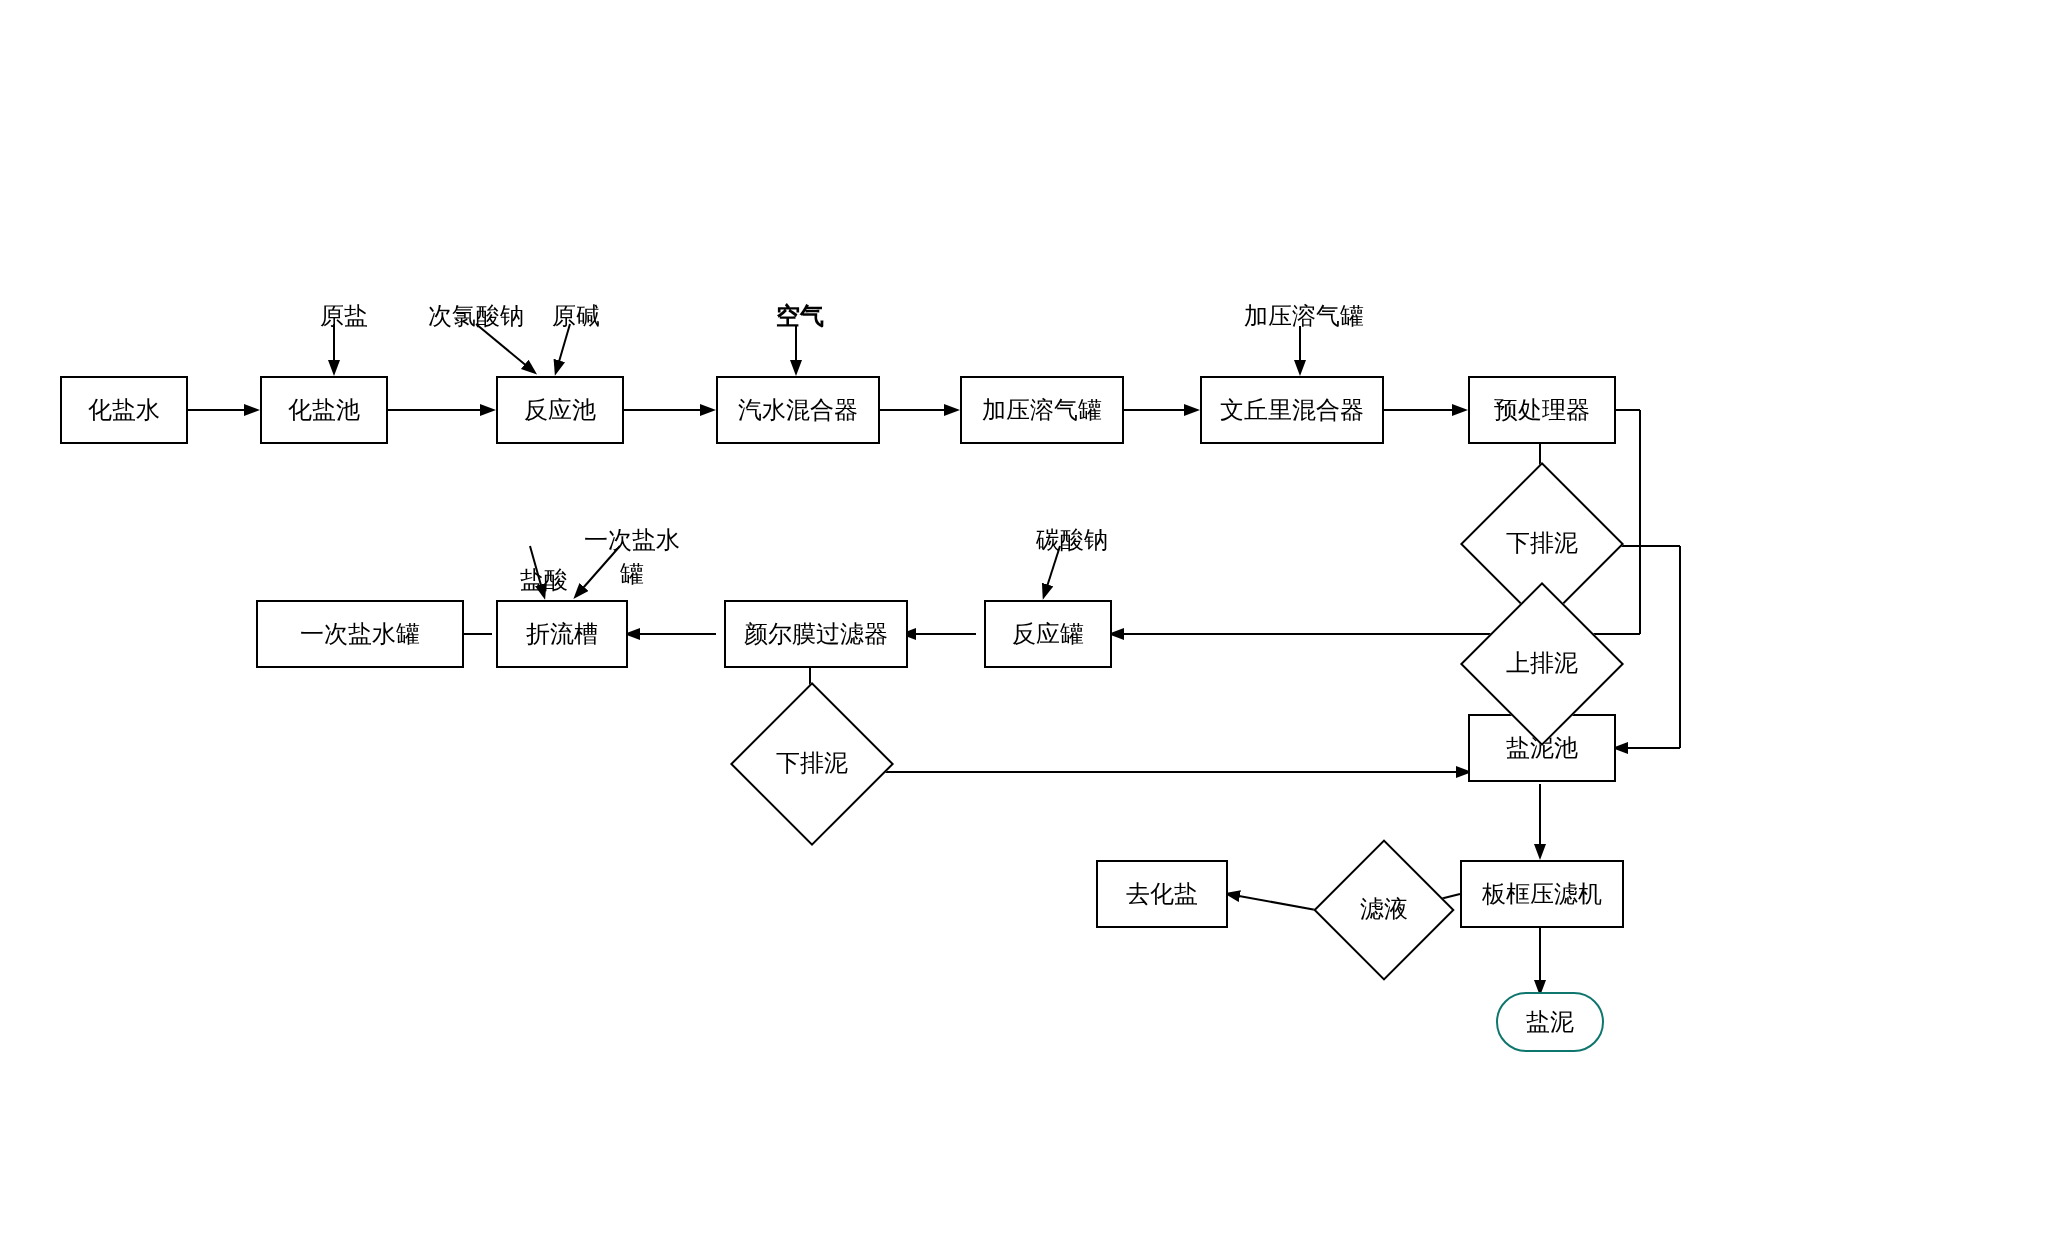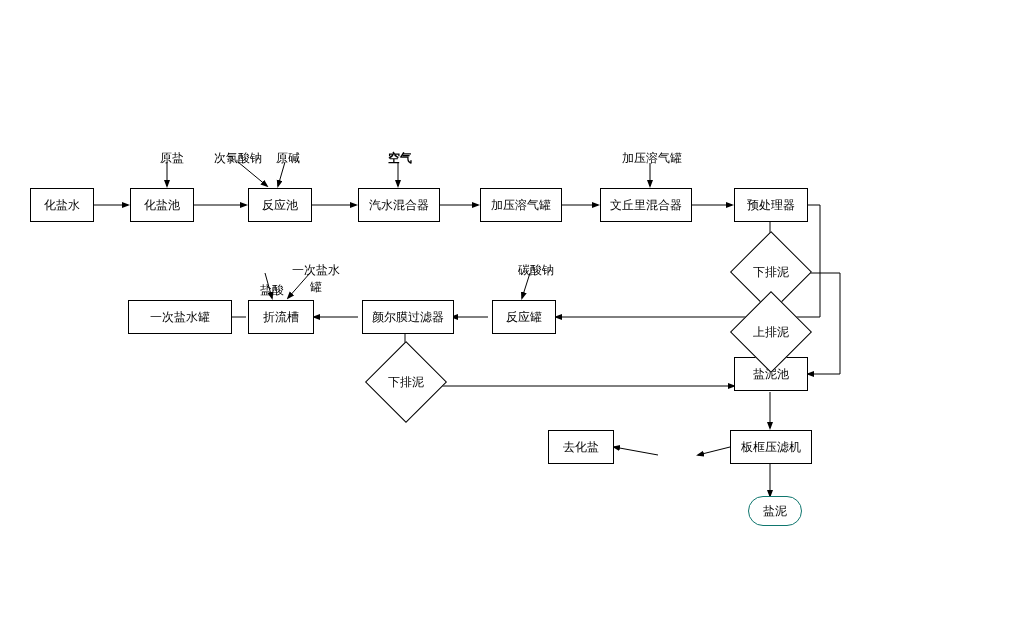--- a/index.html
+++ b/index.html
@@ -228,20 +228,24 @@
   <div class="diamond-wrapper" style="left:730px; top:303px; width:82px; height:58px;">
     <div class="diamond" style="width:58px; height:58px;"></div>
     <span class="diamond-label">上排泥</span>
   </div>
 
   <div class="diamond-wrapper" style="left:365px; top:353px; width:82px; height:58px;">
     <div class="diamond" style="width:58px; height:58px;"></div>
     <span class="diamond-label">下排泥</span>
   </div>
 
+  <div class="diamond-wrapper" style="left:656px; top:430px; width:72px; height:50px;">
+    <div class="diamond" style="width:50px; height:50px;"></div>
+    <span class="diamond-label">滤液</span>
+  </div>
 
   <div class="label-text" style="left:152px; top:150px; width:40px;">
     <span>原盐</span>
   </div>
   <div class="label-text" style="left:210px; top:150px; width:56px;">
     <span>次氯酸钠</span>
   </div>
   <div class="label-text" style="left:270px; top:150px; width:36px;">
     <span>原碱</span>
   </div>

